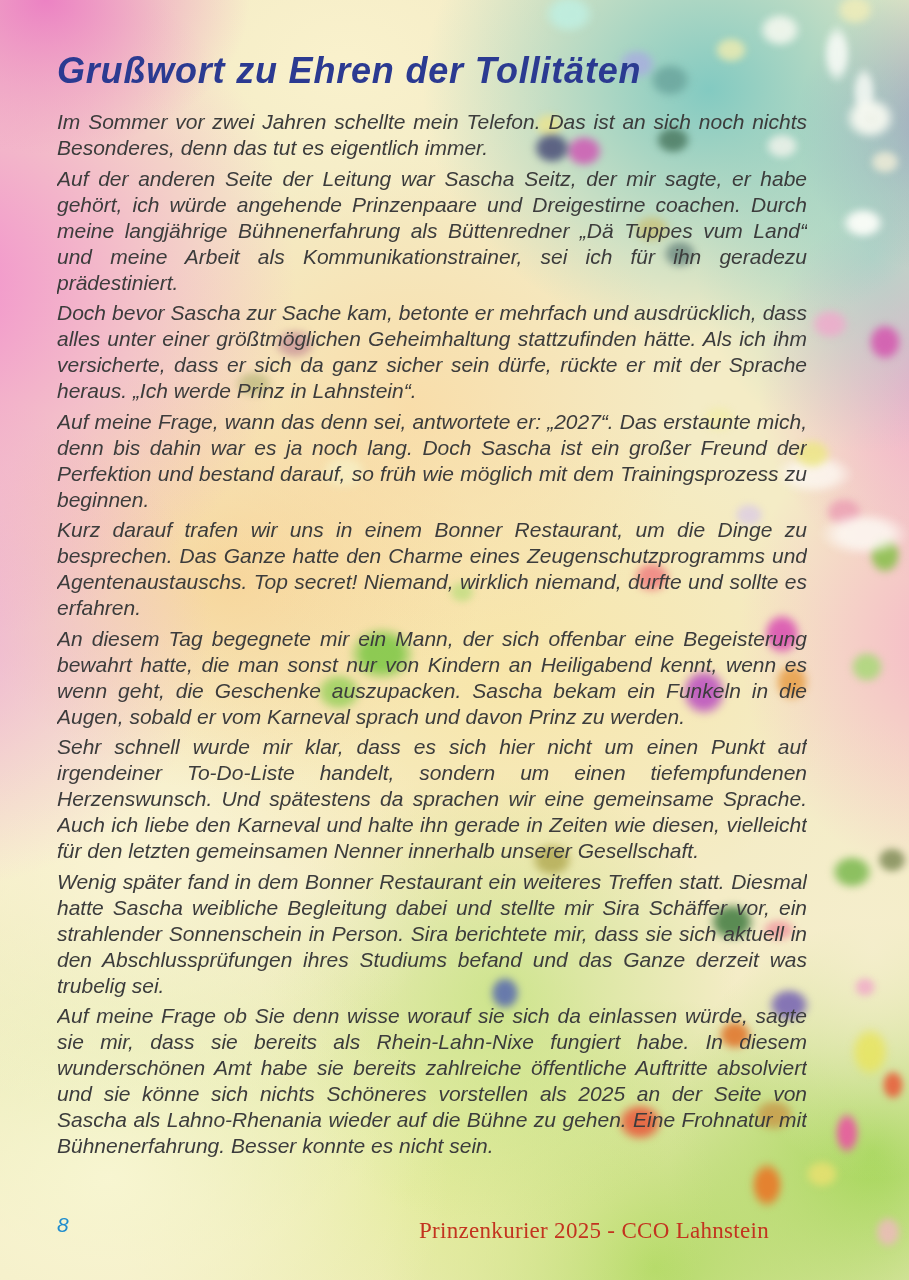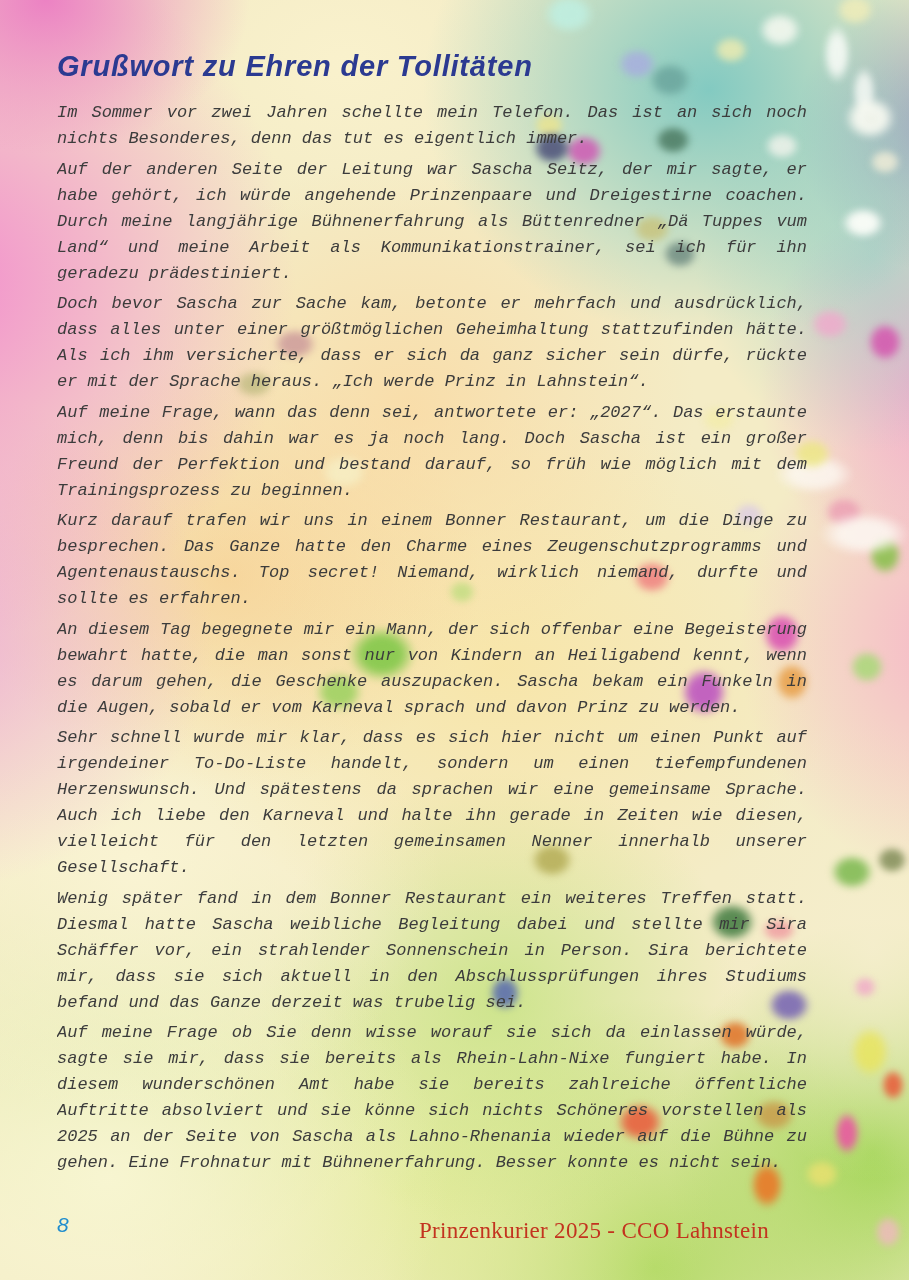--- a/index.html
+++ b/index.html
@@ -115,29 +115,29 @@
     top: 50px;
     width: 750px;
     height: 1160px;
     overflow: hidden;
   }
   .title {
     margin: 0 0 17px 0;
     font-family: "Liberation Sans", sans-serif;
     font-style: italic;
     font-weight: 700;
-    font-size: 29px;
+    font-size: 36px;
     letter-spacing: 0.8px;
     color: var(--title-color, #2b3a91);
   }
   .paragraphs p {
     margin: 0 0 4.5px 0;
-    font-family: Liberation Mono, monospace;
+    font-family: Liberation Sans, sans-serif;
     font-style: italic;
-    font-size: 17px;
+    font-size: 21px;
     line-height: 26px;
     text-align: justify;
     hyphens: auto;
     -webkit-hyphens: auto;
     color: var(--body-color, #3c3c3c);
   }
   .page-number {
     position: absolute;
     left: 57px;
     top: 1213px;
@@ -165,21 +165,21 @@
   <div class="bg-dots"></div>
 
   <div class="content">
     <h1 class="title">Grußwort zu Ehren der Tollitäten</h1>
     <div class="paragraphs">
         <p lang="de">Im Sommer vor zwei Jahren schellte mein Telefon. Das ist an sich noch nichts Besonderes, denn das tut es eigentlich immer.</p>
         <p lang="de">Auf der anderen Seite der Leitung war Sascha Seitz, der mir sagte, er habe gehört, ich würde angehende Prinzenpaare und Dreigestirne coachen. Durch meine langjährige Bühnenerfahrung als Büttenredner „Dä Tuppes vum Land“ und meine Arbeit als Kommunikationstrainer, sei ich für ihn geradezu prädestiniert.</p>
         <p lang="de">Doch bevor Sascha zur Sache kam, betonte er mehrfach und ausdrücklich, dass alles unter einer größtmöglichen Geheimhaltung stattzufinden hätte. Als ich ihm versicherte, dass er sich da ganz sicher sein dürfe, rückte er mit der Sprache heraus. „Ich werde Prinz in Lahnstein“.</p>
         <p lang="de">Auf meine Frage, wann das denn sei, antwortete er: „2027“. Das erstaunte mich, denn bis dahin war es ja noch lang. Doch Sascha ist ein großer Freund der Perfektion und bestand darauf, so früh wie möglich mit dem Trainingsprozess zu beginnen.</p>
         <p lang="de">Kurz darauf trafen wir uns in einem Bonner Restaurant, um die Dinge zu besprechen. Das Ganze hatte den Charme eines Zeugenschutzprogramms und Agentenaustauschs. Top secret! Niemand, wirklich niemand, durfte und sollte es erfahren.</p>
-        <p lang="de">An diesem Tag begegnete mir ein Mann, der sich offenbar eine Begeisterung bewahrt hatte, die man sonst nur von Kindern an Heiligabend kennt, wenn es darum gehen, die Geschenke auszupacken. Sascha bekam ein Funkeln in die Augen, sobald er vom Karneval sprach und davon Prinz zu werden.</p>
+        <p lang="de">An diesem Tag begegnete mir ein Mann, der sich offenbar eine Begeisterung bewahrt hatte, die man sonst nur von Kindern an Heiligabend kennt, wenn es wenn geht, die Geschenke auszupacken. Sascha bekam ein Funkeln in die Augen, sobald er vom Karneval sprach und davon Prinz zu werden.</p>
         <p lang="de">Sehr schnell wurde mir klar, dass es sich hier nicht um einen Punkt auf irgendeiner To-Do-Liste handelt, sondern um einen tiefempfundenen Herzenswunsch. Und spätestens da sprachen wir eine gemeinsame Sprache. Auch ich liebe den Karneval und halte ihn gerade in Zeiten wie diesen, vielleicht für den letzten gemeinsamen Nenner innerhalb unserer Gesellschaft.</p>
         <p lang="de">Wenig später fand in dem Bonner Restaurant ein weiteres Treffen statt. Diesmal hatte Sascha weibliche Begleitung dabei und stellte mir Sira Schäffer vor, ein strahlender Sonnenschein in Person. Sira berichtete mir, dass sie sich aktuell in den Abschlussprüfungen ihres Studiums befand und das Ganze derzeit was trubelig sei.</p>
         <p lang="de">Auf meine Frage ob Sie denn wisse worauf sie sich da einlassen würde, sagte sie mir, dass sie bereits als Rhein-Lahn-Nixe fungiert habe. In diesem wunderschönen Amt habe sie bereits zahlreiche öffentliche Auftritte absolviert und sie könne sich nichts Schöneres vorstellen als 2025 an der Seite von Sascha als Lahno-Rhenania wieder auf die Bühne zu gehen. Eine Frohnatur mit Bühnenerfahrung. Besser konnte es nicht sein.</p>
       </div>
   </div>
 
   <span class="page-number">8</span>
 
   <span class="footer-publication">Prinzenkurier 2025 - CCO Lahnstein</span>
 </div>

